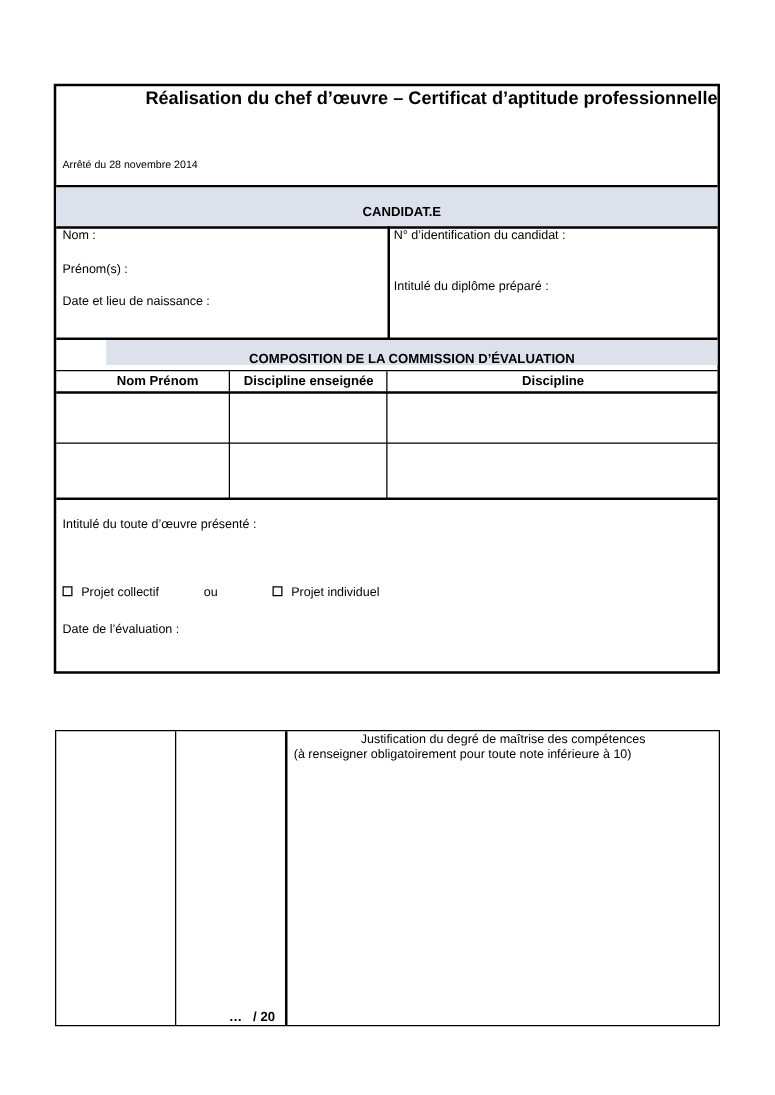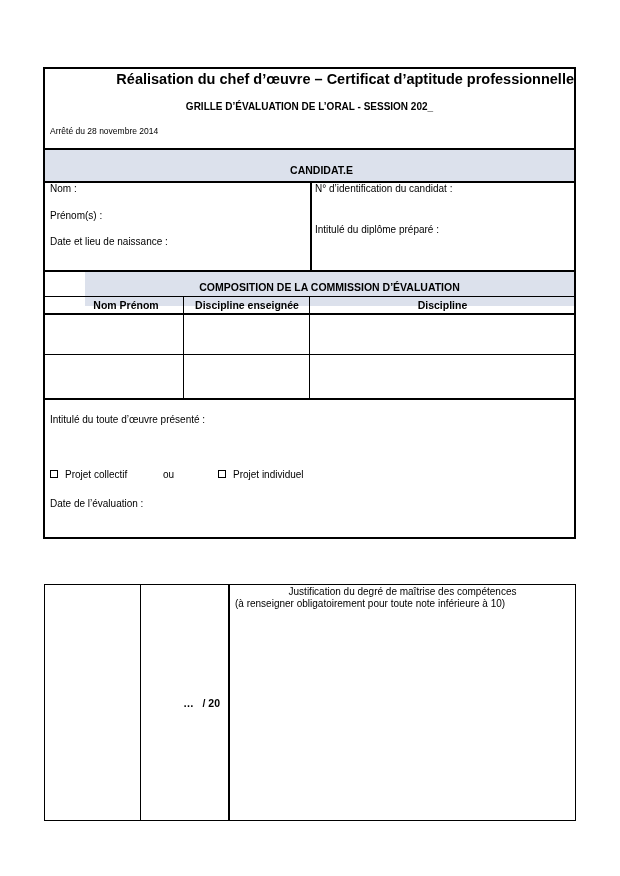--- a/index.html
+++ b/index.html
@@ -24,40 +24,39 @@
   .checkbox { display: inline-block; width: 8px; height: 8px; border: 1px solid #000; vertical-align: -0px; margin-right: 7px; }
 
   .frame2 { position: absolute; left: 44px; top: 584px; width: 532px; height: 237px; border: 1.5px solid #000; }
 </style>
 </head>
 <body>
 
 <div class="frame">
 
   <div class="title">Réalisation du chef d’œuvre – Certificat d’aptitude professionnelle</div>
-  <div class="subtitle">GRILLE D’ÉVALUATION DE L’ORAL - SESSION 202_</div>
   <div class="arrete">Arrêté du 28 novembre 2014</div>
 
   <div class="hline" style="top:79px;height:2px;"></div>
   <div class="band" style="top:81px;height:31px;line-height:41px;padding-left:24px;">
     <span>CANDIDAT.E</span>
   </div>
   <div class="hline" style="top:112px;height:1.5px;"></div>
 
   <div class="lbl" style="left:5px;top:114px;">Nom :</div>
   <div class="lbl" style="left:5px;top:141px;">Prénom(s) :</div>
   <div class="lbl" style="left:5px;top:167px;">Date et lieu de naissance :</div>
 
   <div class="vline" style="left:265px;top:112px;width:1.5px;height:91px;"></div>
 
   <div class="lbl" style="left:270px;top:114px;">N° d’identification du candidat :</div>
   <div class="lbl" style="left:270px;top:155px;">Intitulé du diplôme préparé :</div>
 
   <div class="hline" style="top:201px;height:2px;"></div>
-  <div class="band" style="top:203px;height:34px;line-height:30px;margin-left:40px;">
+  <div class="band" style="top:203px;height:20px;line-height:30px;margin-left:40px;">
     <span>COMPOSITION DE LA COMMISSION D’ÉVALUATION</span>
   </div>
   <div class="hline" style="top:227px;height:1px;"></div>
 
   <div class="th" style="left:0;width:138px;top:228px;height:16px;line-height:16px;margin-left:12px;">Nom Prénom</div>
   <div class="th" style="left:139px;width:126px;top:228px;height:16px;line-height:16px;">Discipline enseignée</div>
   <div class="th" style="left:266px;right:0;top:228px;height:16px;line-height:16px;">Discipline</div>
 
   <div class="hline" style="top:244px;height:1.5px;"></div>
 
@@ -85,21 +84,21 @@
   <div class="lbl" style="left:173px;top:400px;">
     <span class="checkbox"></span><span>Projet individuel</span>
   </div>
 
   <div class="lbl" style="left:5px;top:429px;">Date de l’évaluation :</div>
 </div>
 
 <div class="frame2">
   <div class="vline" style="left:95px;top:0;width:1px;height:100%;"></div>
 
-  <div class="abs" style="left:96px;top:0;width:87px;height:100%;display:flex;align-items:center;justify-content:flex-end;padding-right:8px;">
+  <div class="abs" style="left:96px;top:0;width:87px;height:100%;display:flex;align-items:flex-end;justify-content:flex-end;padding-right:8px;">
     <span style="font-weight:bold;font-size:10.5px;white-space:pre;">…   / 20</span>
   </div>
   <div class="vline" style="left:183px;top:0;width:2px;height:100%;"></div>
 
   <div class="abs" style="left:185px;top:0;right:0;height:100%;">
     <div style="text-align:center;font-size:10px;line-height:12px;margin-top:1px;">Justification du degré de maîtrise des compétences</div>
     <div style="padding-left:5px;font-size:10px;line-height:12px;">(à renseigner obligatoirement pour toute note inférieure à 10)</div>
   </div>
 </div>
 

